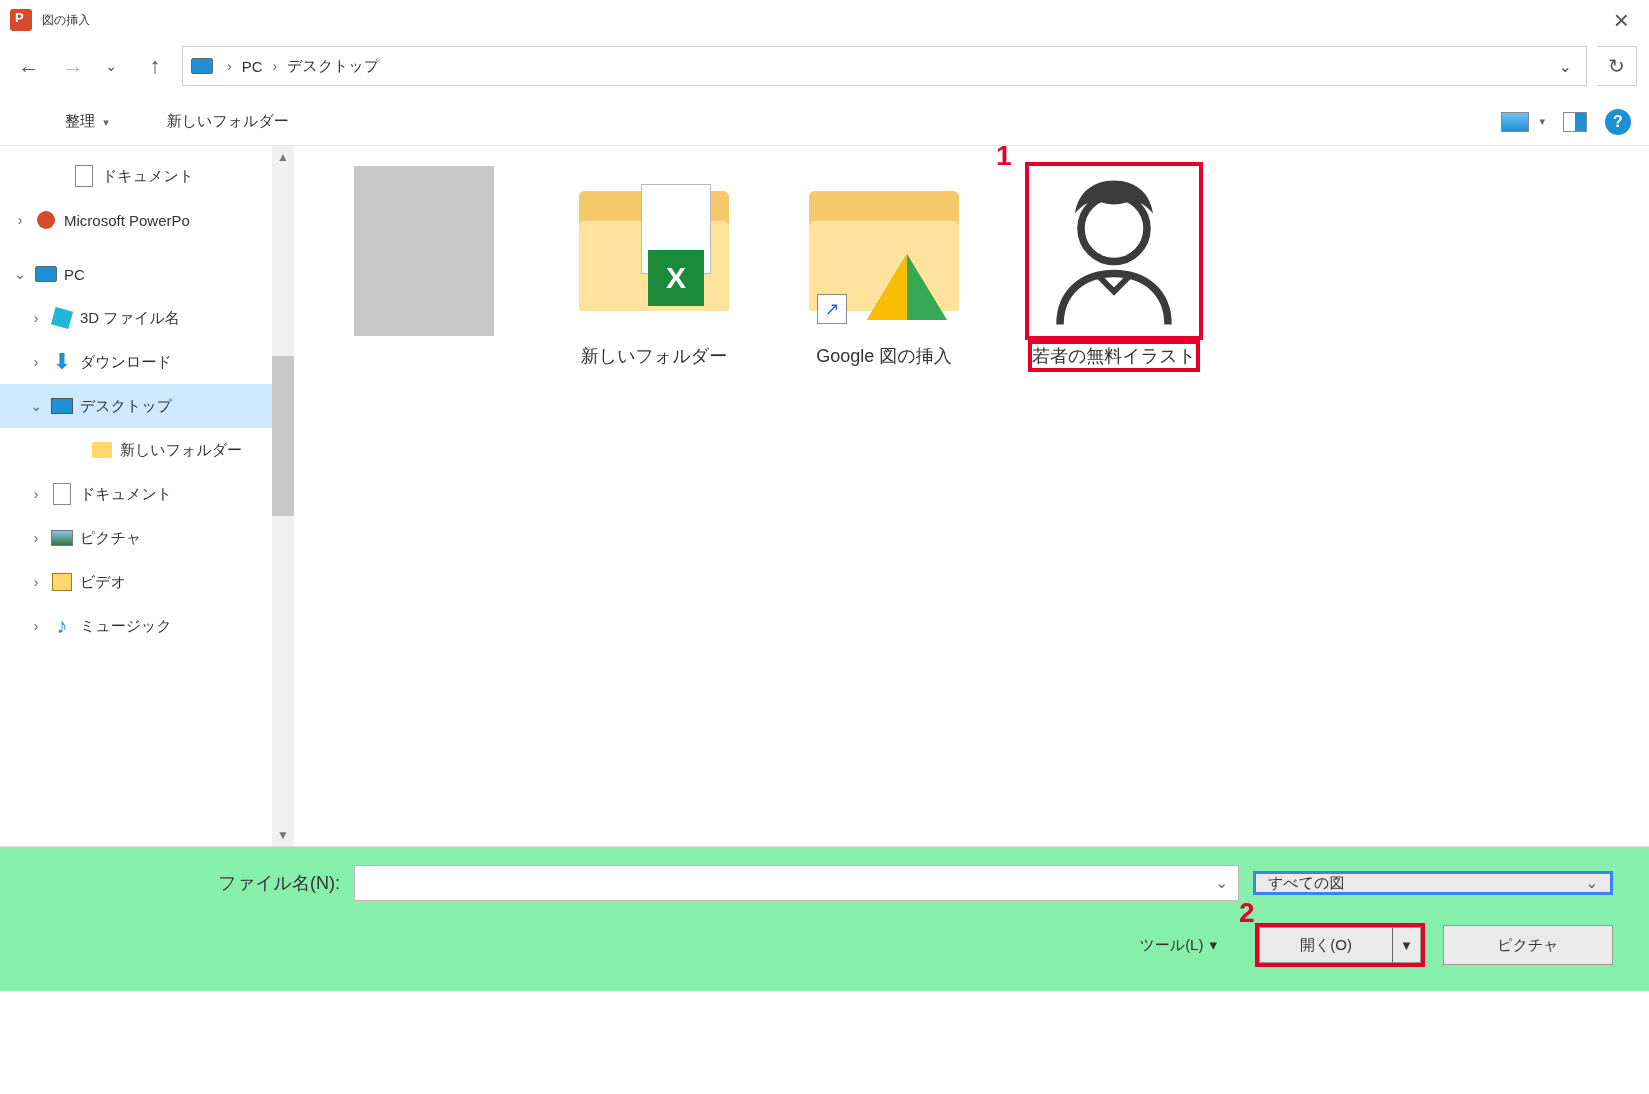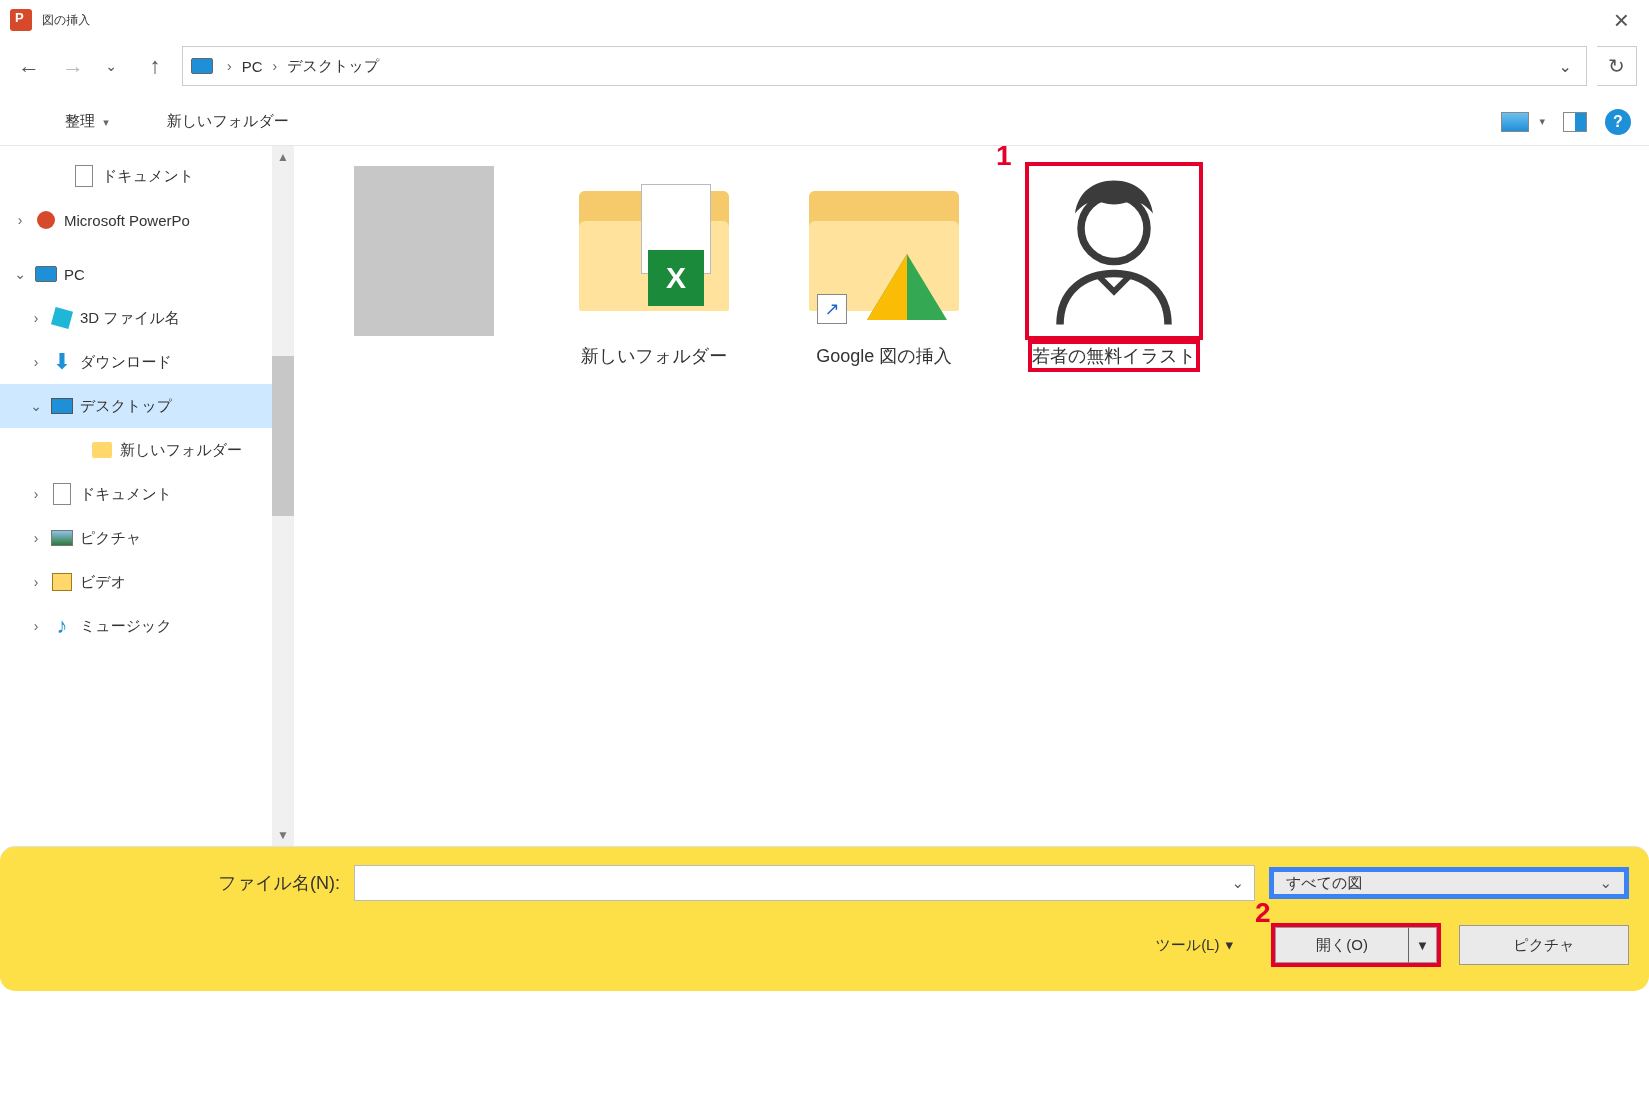--- a/index.html
+++ b/index.html
@@ -229,38 +229,37 @@
   .item.selected-red { position:relative; }
   .annot {
     position:absolute;
     color:#e4002b; font-weight:bold; font-size:28px;
     pointer-events:none;
   }
   .avatar-svg{width:150px;height:170px;}
 
   
   .footer {
-    background:#fde047;
+    background:#86efac;
     border-top:1px solid #e0e0e0;
-    padding:18px 20px 24px 20px;
-    border-radius:15px;
+    padding:18px 36px 24px 20px;
   }
   .fn-row {
     display:flex; align-items:center; gap:14px;
   }
   .fn-label { width:320px; text-align:right; font-size:18px;}
   .fn-input {
     flex:1; height:36px;
     border:1px solid #bbb; background:#fff;
     display:flex; align-items:center;
   }
   .fn-input .chev{ margin-left:auto; padding:0 10px; color:#555; cursor:pointer;}
   .type-select{
-    width:360px; height:32px;
-    border:5px solid #3b82f6; background:#eaeaea;
+    width:360px; height:24px;
+    border:3px solid #3b82f6; background:#eaeaea;
     display:flex; align-items:center;
     padding:0 12px;
   }
   .type-select .chev{ margin-left:auto; color:#555;}
   .btn-row{
     display:flex; align-items:center; justify-content:flex-end;
     gap:18px; margin-top:22px;
   }
   .tools{ display:flex; align-items:center; gap:6px; cursor:pointer; padding:4px 6px; margin-right:14px;}
   .open-wrap{ position:relative; }

